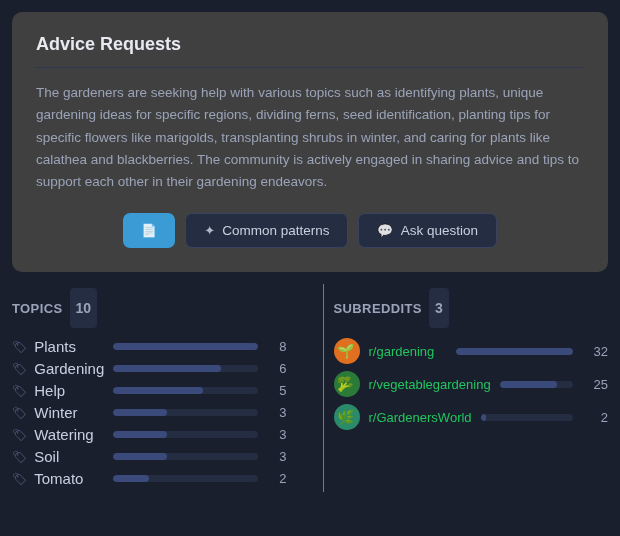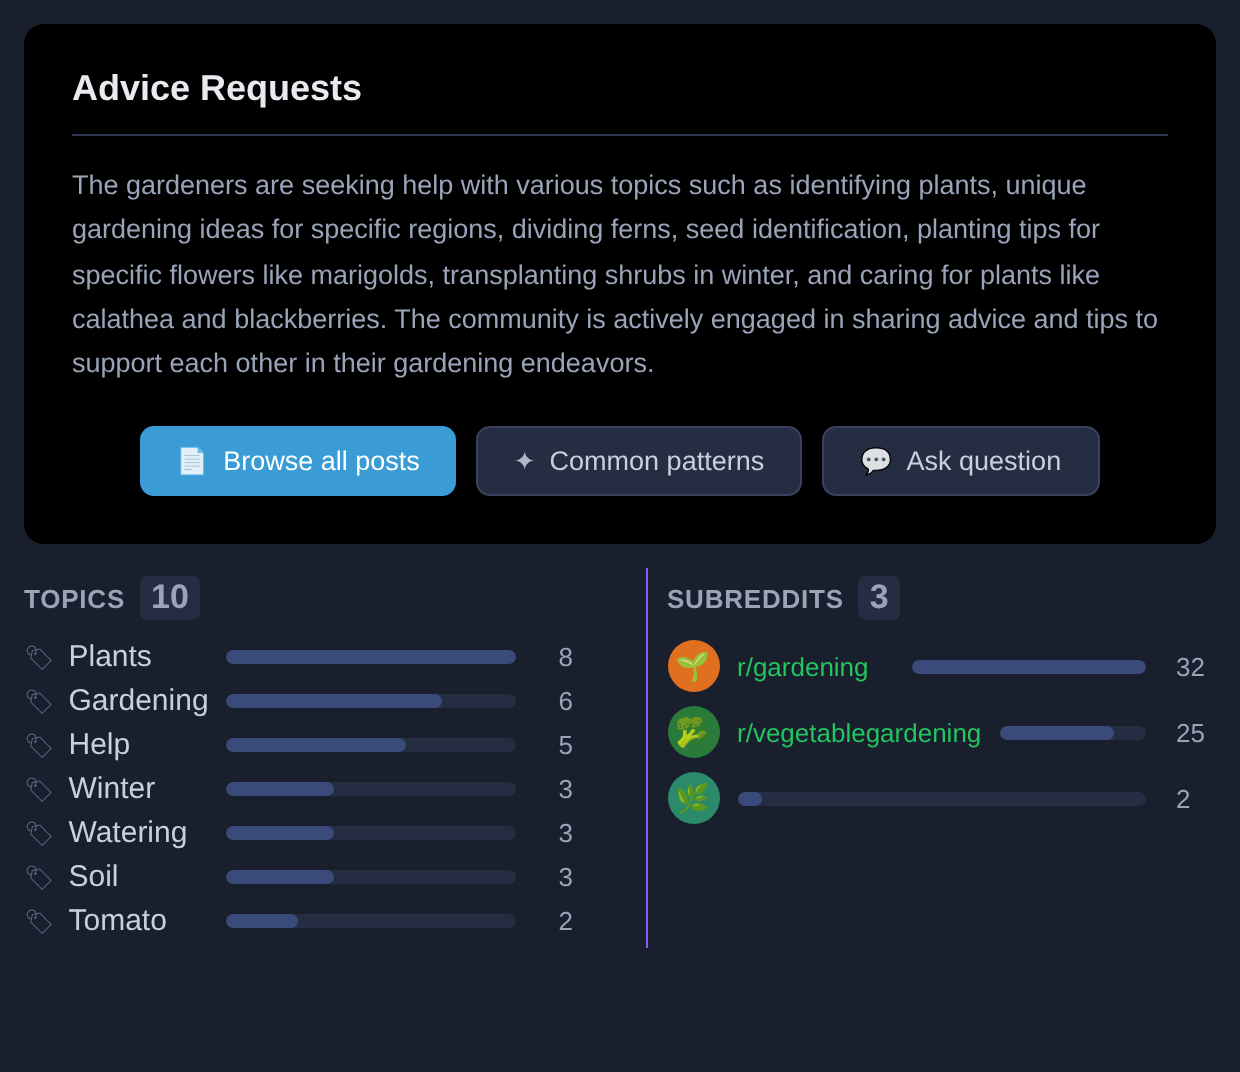--- a/index.html
+++ b/index.html
@@ -5,21 +5,21 @@
     * { box-sizing: border-box; margin: 0; padding: 0; }
     body {
       background: #1a1f2e;
       font-family: 'Segoe UI', Arial, sans-serif;
       color: #c8d0e0;
       width: 620px;
       min-height: 536px;
     }
 
     .card {
-      background: #000000;
+      background: #404040;
       border-radius: 10px;
       margin: 12px;
       padding: 22px 24px 20px 24px;
     }
 
     .card-title {
       color: #e8eaf0;
       font-size: 18px;
       font-weight: 700;
       margin-bottom: 12px;
@@ -104,23 +104,23 @@
       color: #9aa3b8;
       font-size: 13px;
       font-weight: 600;
       text-transform: uppercase;
       letter-spacing: 0.03em;
     }
 
     .section-count {
       background: #252d42;
       color: #9aa3b8;
-      font-size: 17px;
-      border-radius: 4px;
-      padding: 1px 6px;
+      font-size: 14px;
+      border-radius: 4px;
+      padding: 12px 6px;
       font-weight: 600;
     }
 
     .topic-row {
       display: flex;
       align-items: center;
       gap: 7px;
       margin-bottom: 5px;
     }
 
@@ -199,33 +199,33 @@
     .sub-bar {
       height: 100%;
       background: #3a4a7a;
       border-radius: 4px;
     }
 
     .sub-count {
       font-size: 13px;
       color: #9aa3b8;
       min-width: 20px;
+      text-align: right;
     }
   </style>
 </head>
 <body>
 
 <div class="card">
   <div class="card-title">Advice Requests</div>
   <hr class="divider">
   <p class="description">The gardeners are seeking help with various topics such as identifying plants, unique gardening ideas for specific regions, dividing ferns, seed identification, planting tips for specific flowers like marigolds, transplanting shrubs in winter, and caring for plants like calathea and blackberries. The community is actively engaged in sharing advice and tips to support each other in their gardening endeavors.</p>
   <div class="btn-row">
     <button class="btn btn-primary">
       <span class="btn-icon">📄</span>
-      <span>Browse all posts</span>
     </button>
     <button class="btn btn-secondary">
       <span class="btn-icon">✦</span>
       <span>Common patterns</span>
     </button>
     <button class="btn btn-secondary">
       <span class="btn-icon">💬</span>
       <span>Ask question</span>
     </button>
   </div>
@@ -313,20 +313,21 @@
         <div class="subreddit-row">
     <div class="sub-avatar sub-avatar-green">🥦</div>
     <span class="sub-name">r/vegetablegardening</span>
     <div class="sub-bar-wrap">
       <div class="sub-bar" style="width:78.125%"></div>
     </div>
     <span class="sub-count">25</span>
   </div>
         <div class="subreddit-row">
     <div class="sub-avatar sub-avatar-teal">🌿</div>
+    <span class="sub-name">r/GardenersWorld</span>
     <div class="sub-bar-wrap">
       <div class="sub-bar" style="width:6.25%"></div>
     </div>
     <span class="sub-count">2</span>
   </div>
       </div>
   </div>
 </div>
 
 </body></html>

